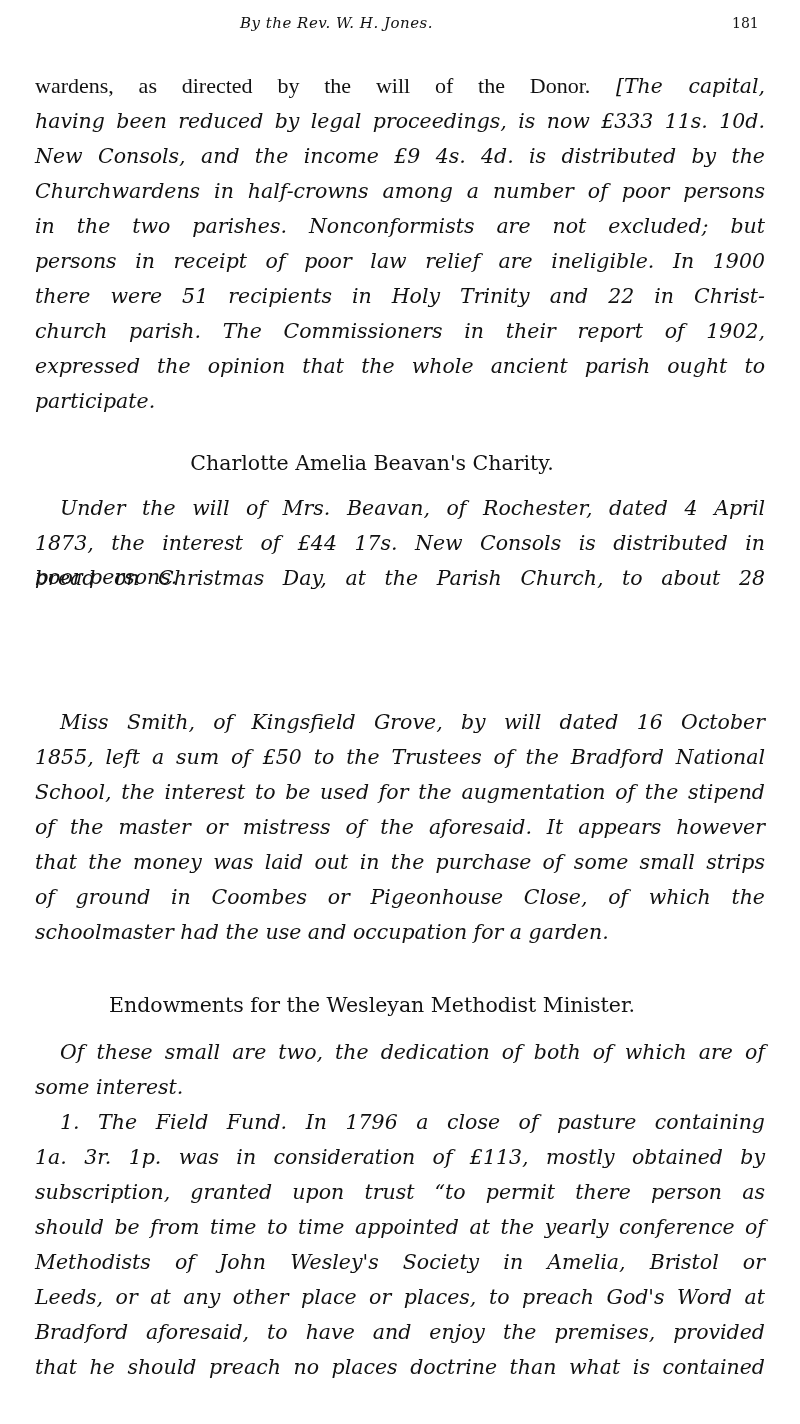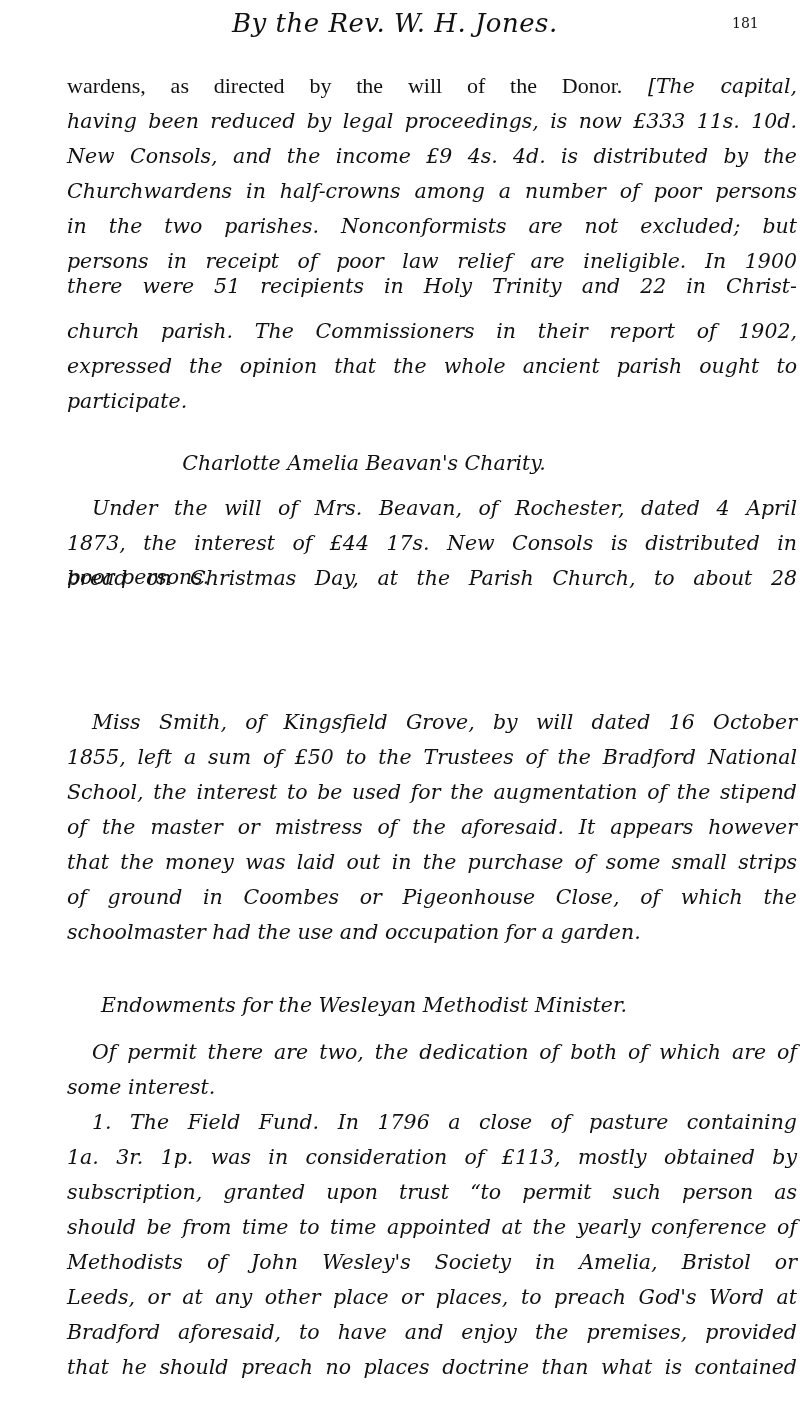--- a/index.html
+++ b/index.html
@@ -1,49 +1,49 @@
 <!DOCTYPE html>
 <html><head>
 <meta charset="utf-8">
 <style>
   html, body { margin: 0; padding: 0; background: #ffffff; }
   body { width: 800px; height: 1424px; position: relative; overflow: hidden;
          font-family: "DejaVu Serif", "Liberation Serif", serif; color: #111111; }
   .page { position: absolute; left: 0; top: 0; width: 800px; height: 1424px; }
   .running-head { position: absolute; top: 6px; left: 0; width: 800px; height: 34px; }
-  .running-title { position: absolute; left: 232px; top: 0; font-style: italic; font-size: 26px;
+  .running-title { position: absolute; left: 240px; top: 0; font-style: italic; font-size: 15px;
                    letter-spacing: 0.5px; line-height: 34px; }
   .page-number { position: absolute; left: 732px; top: 0; font-size: 14px; line-height: 34px; }
   .line { position: absolute; left: 35px; width: 730px; font-size: 20.5px; line-height: 34px;
-          white-space: nowrap; text-align: justify; text-align-last: justify; margin-left: 32px; }
+          white-space: nowrap; text-align: justify; text-align-last: justify; }
   .line.last { text-align-last: left; font-style: italic; }
   .line.indent { left: 60px; width: 705px; }
   .it { font-style: italic; }
   .roman { font-style: normal; font-family: "Liberation Serif", serif; font-size: 22px; }
-  .heading { position: absolute; left: 0; width: 728px; text-align: center; font-style: italic;
+  .heading { position: absolute; left: 8px; width: 728px; text-align: center; 
              font-size: 20.5px; line-height: 34px; }
 </style>
 </head>
 <body>
 
 <div class="page">
 
   <div class="running-head">
     <span class="running-title">By the Rev. W. H. Jones.</span>
     <span class="page-number">181</span>
   </div>
 
   <div>
     <div class="line" style="top: 69px; font-size: 20.3971px;"><span class="roman">wardens, as directed by the will of the Donor.</span> <span class="it">[The capital,</span></div>
     <div class="line it" style="top:104px">having been reduced by legal proceedings, is now £333 11s. 10d.</div>
     <div class="line it" style="top:139px">New Consols, and the income £9 4s. 4d. is distributed by the</div>
     <div class="line it" style="top:174px">Churchwardens in half-crowns among a number of poor persons</div>
     <div class="line it" style="top:209px">in the two parishes.  Nonconformists are not excluded; but</div>
     <div class="line it" style="top:244px">persons in receipt of poor law relief are ineligible.  In 1900</div>
-    <div class="line it" style="top:269px">there were 51 recipients in Holy Trinity and 22 in Christ-</div>
+    <div class="line it" style="top:279px">there were 51 recipients in Holy Trinity and 22 in Christ-</div>
     <div class="line it" style="top:314px">church parish.  The Commissioners in their report of 1902,</div>
     <div class="line it" style="top:349px">expressed the opinion that the whole ancient parish ought to</div>
     <div class="line it last" style="top:384px">participate.</div>
   </div>
 
   <div class="heading" style="top:446px">Charlotte Amelia Beavan's Charity.</div>
   <div>
     <div class="line it indent" style="top:491px">Under the will of Mrs. Beavan, of Rochester, dated 4 April</div>
     <div class="line it" style="top:526px">1873, the interest of £44 17s. New Consols is distributed in</div>
     <div class="line it" style="top:561px">bread on Christmas Day, at the Parish Church, to about 28</div>
@@ -55,25 +55,25 @@
     <div class="line it" style="top:740px">1855, left a sum of £50 to the Trustees of the Bradford National</div>
     <div class="line it" style="top:775px">School, the interest to be used for the augmentation of the stipend</div>
     <div class="line it" style="top:810px">of the master or mistress of the aforesaid.  It appears however</div>
     <div class="line it" style="top:845px">that the money was laid out in the purchase of some small strips</div>
     <div class="line it" style="top:880px">of ground in Coombes or Pigeonhouse Close, of which the</div>
     <div class="line it last" style="top:915px">schoolmaster had the use and occupation for a garden.</div>
   </div>
 
   <div class="heading" style="top:988px">Endowments for the Wesleyan Methodist Minister.</div>
   <div>
-    <div class="line it indent" style="top:1035px">Of permit there are two, the dedication of both of which are of</div>
+    <div class="line it indent" style="top:1035px">Of these small are two, the dedication of both of which are of</div>
     <div class="line it last" style="top:1070px">some interest.</div>
     <div class="line it indent" style="top:1105px">1.  The Field Fund.  In 1796 a close of pasture containing</div>
     <div class="line it" style="top:1140px">1a. 3r. 1p. was in consideration of £113, mostly obtained by</div>
-    <div class="line it" style="top:1175px">subscription, granted upon trust “to permit such person as</div>
+    <div class="line it" style="top:1175px">subscription, granted upon trust “to permit there person as</div>
     <div class="line it" style="top:1210px">should be from time to time appointed at the yearly conference of</div>
     <div class="line it" style="top:1245px">Methodists of John Wesley's Society in Amelia, Bristol or</div>
     <div class="line it" style="top:1280px">Leeds, or at any other place or places, to preach God's Word at</div>
     <div class="line it" style="top:1315px">Bradford aforesaid, to have and enjoy the premises, provided</div>
     <div class="line it" style="top:1350px">that he should preach no places doctrine than what is contained</div>
   </div>
 
 </div>
 
 </body></html>

